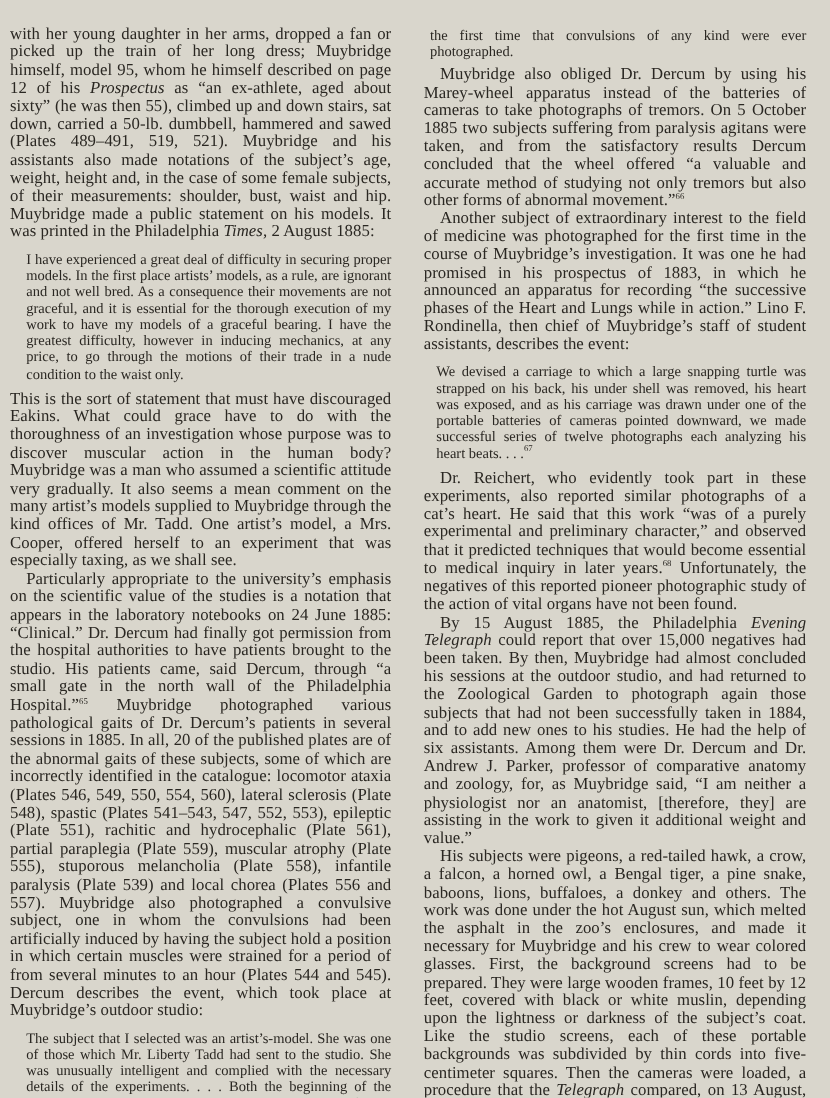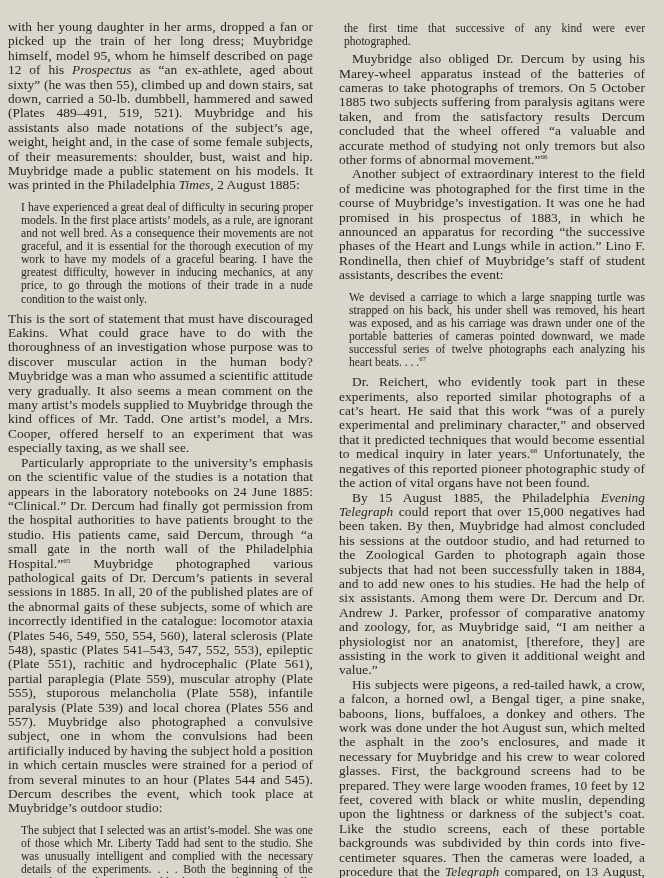--- a/index.html
+++ b/index.html
@@ -36,21 +36,21 @@
     <p class="quote">I have experienced a great deal of difficulty in securing proper models. In the first place artists’ models, as a rule, are ignorant and not well bred. As a consequence their movements are not graceful, and it is essential for the thorough execution of my work to have my models of a graceful bearing. I have the greatest difficulty, however in inducing mechanics, at any price, to go through the motions of their trade in a nude condition to the waist only.</p>
 
     <p class="body-p">This is the sort of statement that must have discouraged Eakins. What could grace have to do with the thoroughness of an investigation whose purpose was to discover muscular action in the human body? Muybridge was a man who assumed a scientific attitude very gradually. It also seems a mean comment on the many artist’s models supplied to Muybridge through the kind offices of Mr. Tadd. One artist’s model, a Mrs. Cooper, offered herself to an experiment that was especially taxing, as we shall see.</p>
 
     <p class="body-p indent"><span>Particularly appropriate to the university’s emphasis on the scientific value of the studies is a notation that appears in the laboratory notebooks on 24 June 1885: “Clinical.” Dr. Dercum had finally got permission from the hospital authorities to have patients brought to the studio. His patients came, said Dercum, through “a small gate in the north wall of the Philadelphia Hospital.”</span><sup>65</sup> <span>Muybridge photographed various pathological gaits of Dr. Dercum’s patients in several sessions in 1885. In all, 20 of the published plates are of the abnormal gaits of these subjects, some of which are incorrectly identified in the catalogue: locomotor ataxia (Plates 546, 549, 550, 554, 560), lateral sclerosis (Plate 548), spastic (Plates 541–543, 547, 552, 553), epileptic (Plate 551), rachitic and hydrocephalic (Plate 561), partial paraplegia (Plate 559), muscular atrophy (Plate 555), stuporous melancholia (Plate 558), infantile paralysis (Plate 539) and local chorea (Plates 556 and 557). Muybridge also photographed a convulsive subject, one in whom the convulsions had been artificially induced by having the subject hold a position in which certain muscles were strained for a period of from several minutes to an hour (Plates 544 and 545). Dercum describes the event, which took place at Muybridge’s outdoor studio:</span></p>
 
     <p class="quote">The subject that I selected was an artist’s-model. She was one of those which Mr. Liberty Tadd had sent to the studio. She was unusually intelligent and complied with the necessary details of the experiments. . . . Both the beginning of the convulsion as she sat at a table, later in a chair, and finally when she was placed while in convulsion on the mattress before the camera, are illustrated in Mr. Muybridge’s plates. I must say that this was</p>
   </div>
 
   <div class="col col-right">
-    <p class="quote quote-top">the first time that successive of any kind were ever photographed.</p>
+    <p class="quote quote-top">the first time that convulsions of any kind were ever photographed.</p>
 
     <p class="body-p indent"><span>Muybridge also obliged Dr. Dercum by using his Marey-wheel apparatus instead of the batteries of cameras to take photographs of tremors. On 5 October 1885 two subjects suffering from paralysis agitans were taken, and from the satisfactory results Dercum concluded that the wheel offered “a valuable and accurate method of studying not only tremors but also other forms of abnormal movement.”</span><sup>66</sup></p>
 
     <p class="body-p indent">Another subject of extraordinary interest to the field of medicine was photographed for the first time in the course of Muybridge’s investigation. It was one he had promised in his prospectus of 1883, in which he announced an apparatus for recording “the successive phases of the Heart and Lungs while in action.” Lino F. Rondinella, then chief of Muybridge’s staff of student assistants, describes the event:</p>
 
     <p class="quote quote-r"><span>We devised a carriage to which a large snapping turtle was strapped on his back, his under shell was removed, his heart was exposed, and as his carriage was drawn under one of the portable batteries of cameras pointed downward, we made successful series of twelve photographs each analyzing his heart beats. . . .</span><sup>67</sup></p>
 
     <p class="body-p indent"><span>Dr. Reichert, who evidently took part in these experiments, also reported similar photographs of a cat’s heart. He said that this work “was of a purely experimental and preliminary character,” and observed that it predicted techniques that would become essential to medical inquiry in later years.</span><sup>68</sup> <span>Unfortunately, the negatives of this reported pioneer photographic study of the action of vital organs have not been found.</span></p>
 
     <p class="body-p indent"><span>By 15 August 1885, the Philadelphia</span> <i>Evening Telegraph</i> <span>could report that over 15,000 negatives had been taken. By then, Muybridge had almost concluded his sessions at the outdoor studio, and had returned to the Zoological Garden to photograph again those subjects that had not been successfully taken in 1884, and to add new ones to his studies. He had the help of six assistants. Among them were Dr. Dercum and Dr. Andrew J. Parker, professor of comparative anatomy and zoology, for, as Muybridge said, “I am neither a physiologist nor an anatomist, [therefore, they] are assisting in the work to given it additional weight and value.”</span></p>

